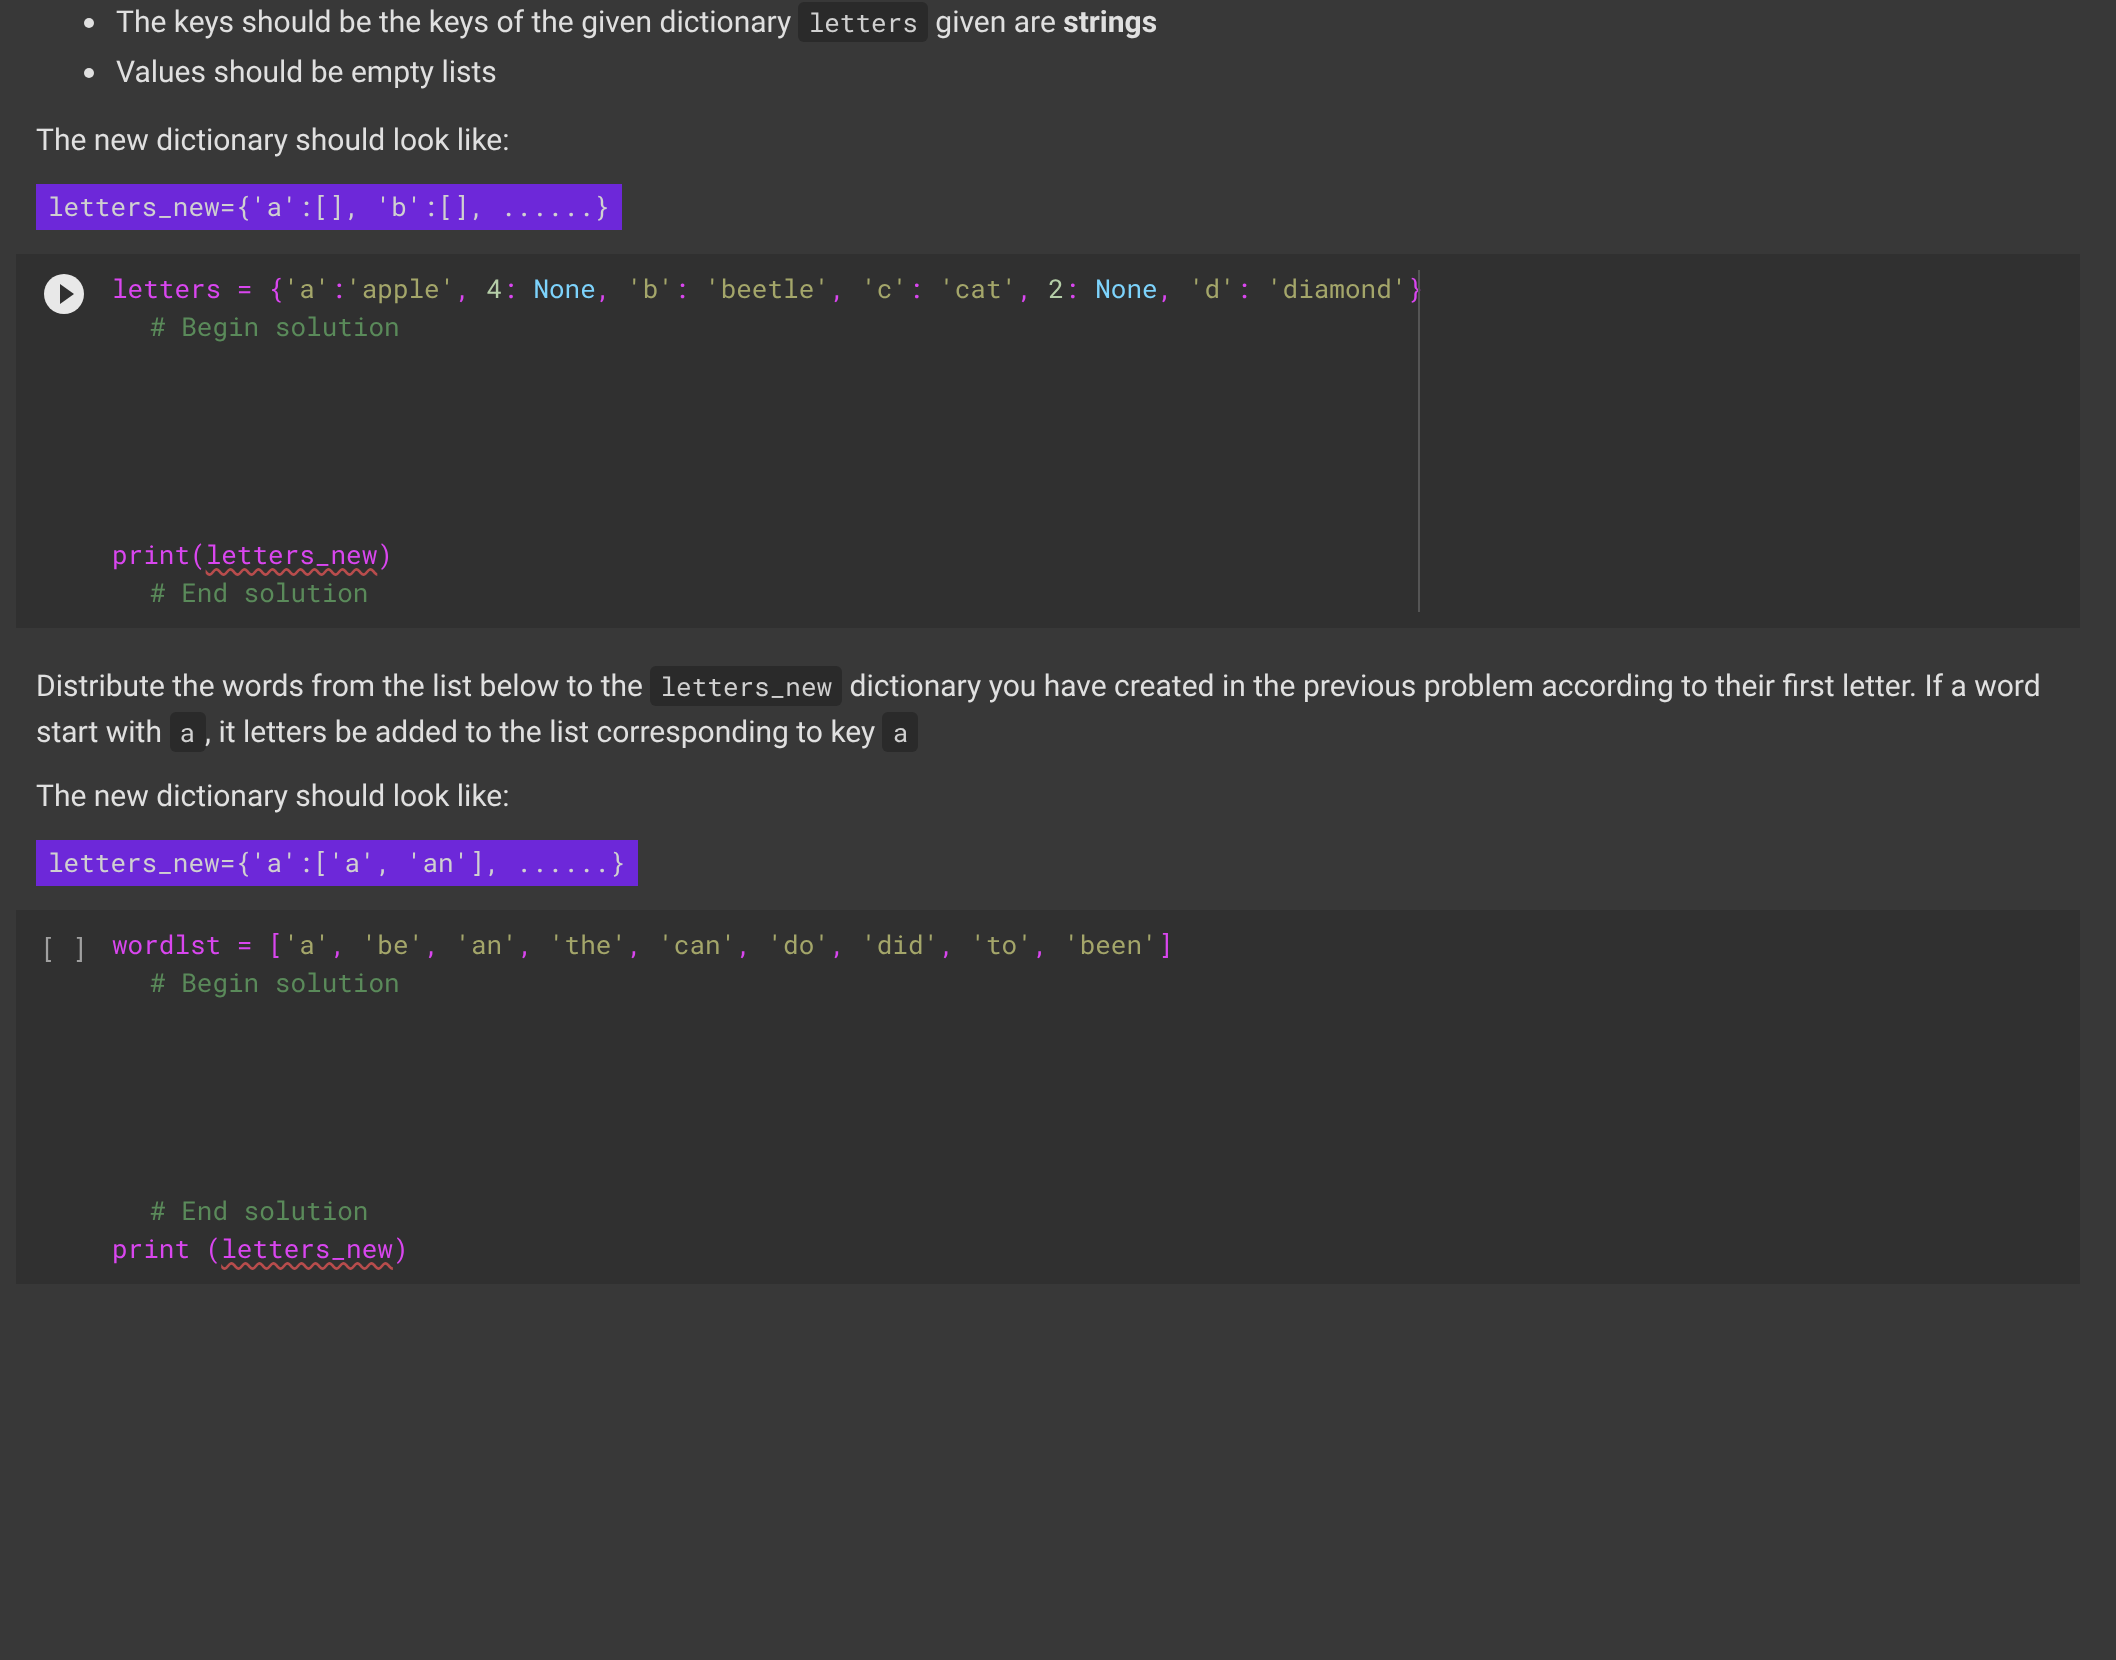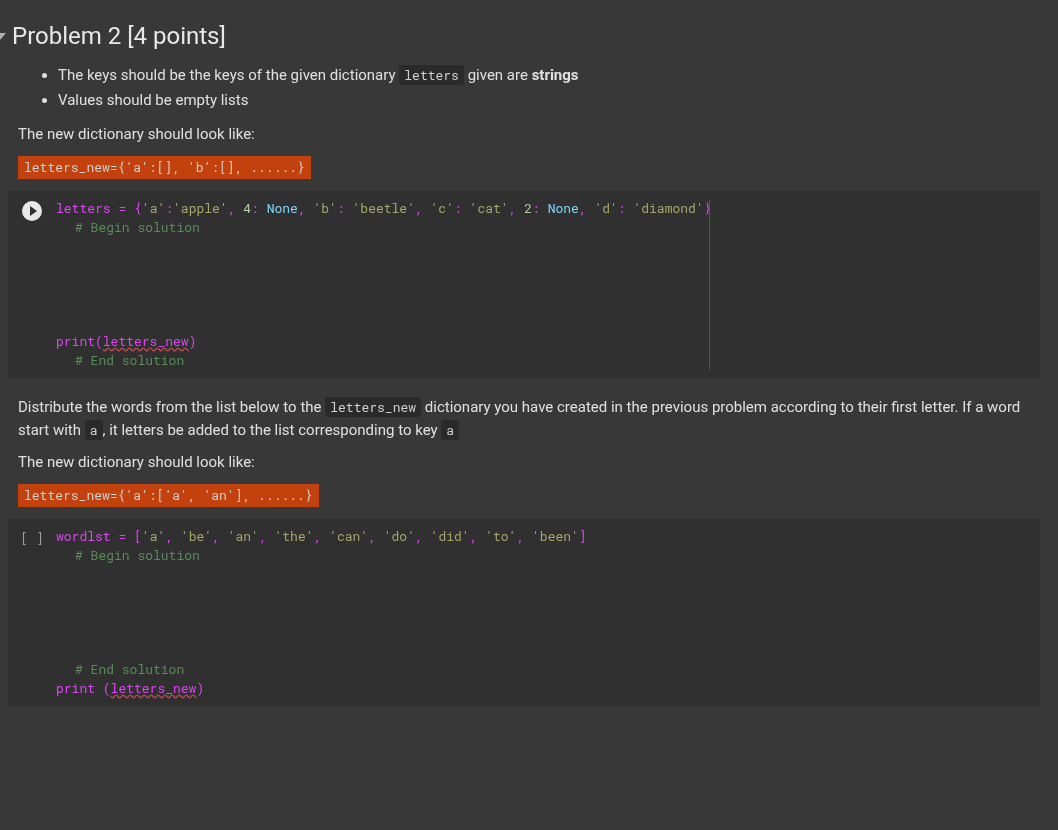--- a/index.html
+++ b/index.html
@@ -39,21 +39,21 @@
   code.inline {
     background: #2a2a2a;
     padding: 1px 5px;
     border-radius: 3px;
     font-family: "Roboto Mono", Menlo, Consolas, monospace;
     font-size: 13px;
     color: #d0d0d0;
   }
   code.blockish {
     display: inline-block;
-    background: #c2410c;
+    background: #6d28d9;
     padding: 2px 6px;
     margin-left: 18px;
     font-family: "Roboto Mono", Menlo, Consolas, monospace;
     font-size: 13px;
     color: #d0d0d0;
   }
   .cell {
     background: #303030;
     margin: 12px 0 18px 8px;
     display: flex;
@@ -113,24 +113,20 @@
     right: 330px;
     width: 1px;
     background: #555;
   }
 </style>
 </head>
 <body>
 
 <div class="section">
 
-  <div class="heading-row">
-    <span class="arrow"></span>
-    <h2>Problem 2 [4 points]</h2>
-  </div>
 
 
   <ul>
     <li>
       <span>The keys should be the keys of the given dictionary </span><code class="inline">letters</code><span> given are </span><strong>strings</strong>
     </li>
     <li>Values should be empty lists</li>
   </ul>
 
   <p class="text-block">The new dictionary should look like:</p>

